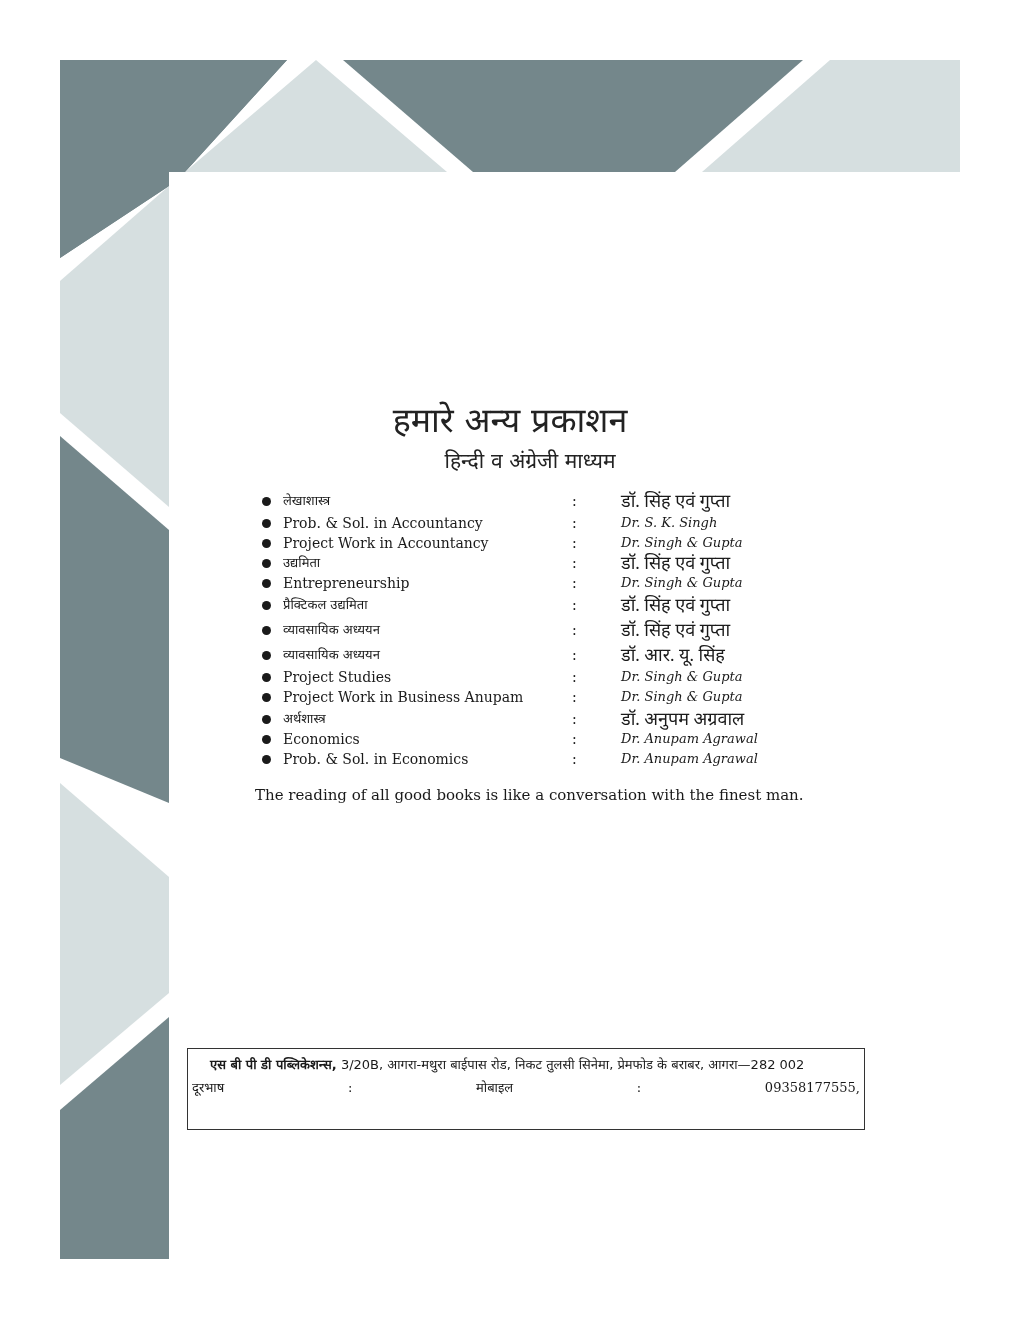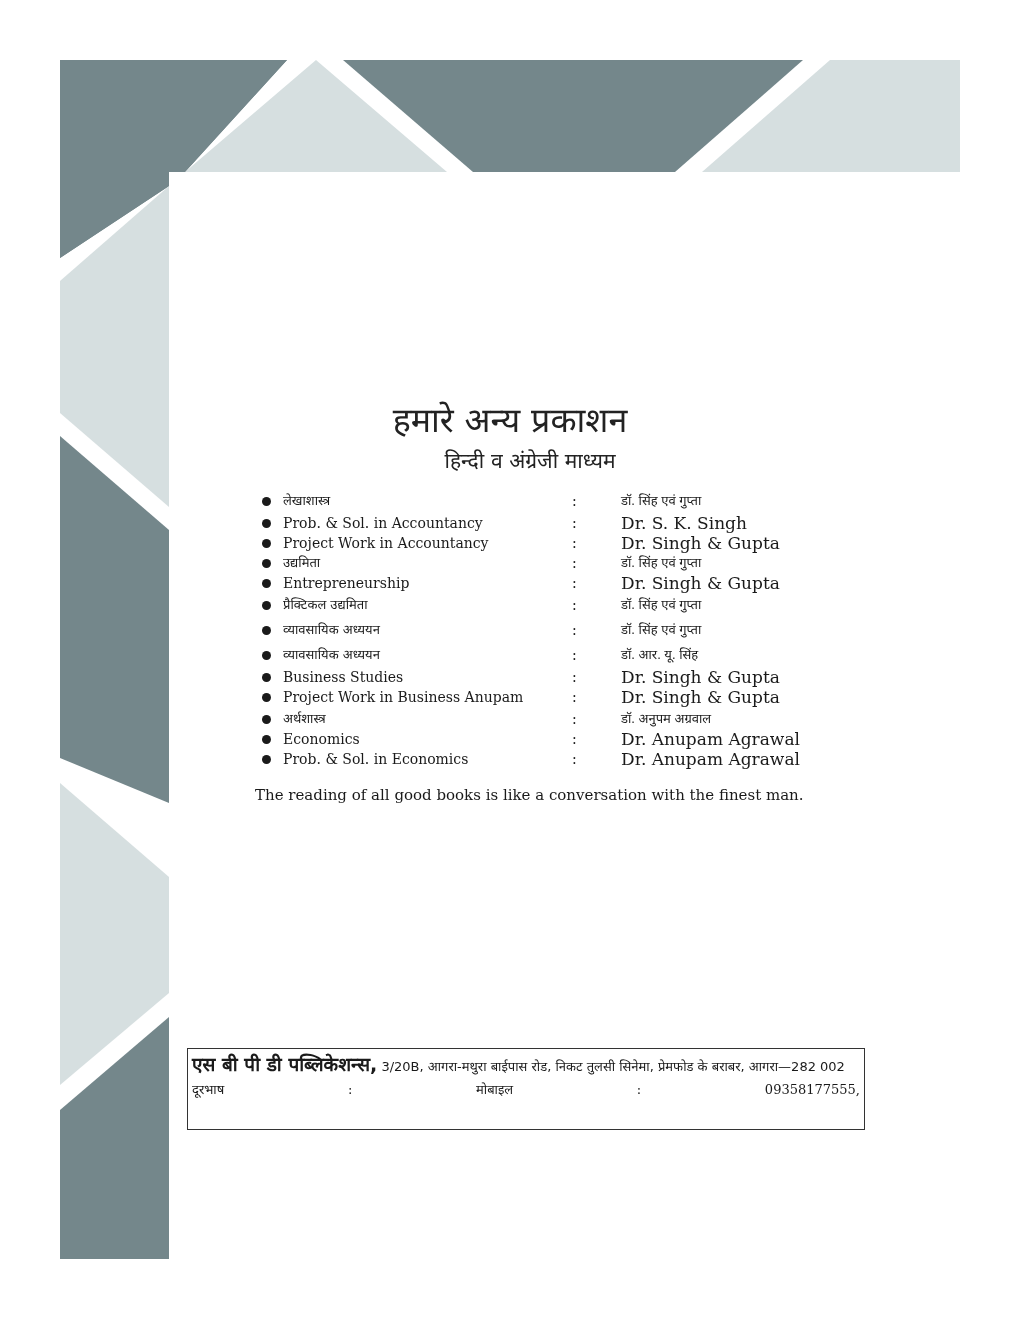--- a/index.html
+++ b/index.html
@@ -12,28 +12,28 @@
               font-family: "DejaVu Sans", sans-serif; font-size: 21px; color: #222; line-height: 28px; }
   .book-list { position: absolute; left: 262px; top: 491px; width: 540px; margin: 0; padding: 0; list-style: none; }
   .book-row { position: relative; height: 20px; font-size: 14px; line-height: 20px; }
   .book-row.gap { height: 22px; }
   .book-row.gap2 { height: 25px; }
   .bullet { position: absolute; left: 0; top: 6px; width: 9px; height: 9px; border-radius: 50%; background: #1a1a1a; }
   .book-title { position: absolute; left: 21px; top: 0; white-space: nowrap; }
   .book-title.hi { font-family: "DejaVu Sans", sans-serif; font-size: 13px; }
   .colon { position: absolute; left: 310px; top: 0; }
   .author { position: absolute; left: 359px; top: 0; white-space: nowrap; }
-  .author.en { font-size: 17px; }
-  .author.hi { font-family: Liberation Sans, sans-serif; font-size: 13px; }
+  .author.en { font-style: italic; font-size: 13px; }
+  .author.hi { font-family: Liberation Serif, serif; font-size: 18px; }
   .quote { position: absolute; left: 255px; top: 786px; font-size: 15px; white-space: nowrap; }
   .publisher-box { position: absolute; left: 187px; top: 1048px; width: 678px; height: 82px;
                    border: 1.5px solid #333; box-sizing: border-box; padding: 4px 4px 0 4px;
                    font-size: 13px; line-height: 23px; }
   .pub-line { white-space: nowrap; display: flex; justify-content: space-between; }
-  .pub-name { font-weight: bold; font-family: "DejaVu Sans", sans-serif; font-size: 19px; }
+  .pub-name { font-weight: bold; font-family: "DejaVu Sans", sans-serif; font-size: 13px; margin-left: 18px; }
   .hi-sans { font-family: "DejaVu Sans", sans-serif; font-size: 13px; }
 </style>
 </head>
 <body>
 
 <svg id="bg" viewBox="0 0 1020 1320" xmlns="http://www.w3.org/2000/svg">
 
   <polygon fill="#74878b" points="60,60 287,60 185,172 169,172 169,186 60,258"></polygon>
   <polygon fill="#d6dfe0" points="316,60 447,172 185,172"></polygon>
   <polygon fill="#74878b" points="343,60 803,60 675,172 473,172"></polygon>
@@ -94,21 +94,21 @@
     <span class="author hi">डॉ. सिंह एवं गुप्ता</span>
   </li>
   <li class="book-row gap">
     <span class="bullet"></span>
     <span class="book-title hi">व्यावसायिक अध्ययन</span>
     <span class="colon">:</span>
     <span class="author hi">डॉ. आर. यू. सिंह</span>
   </li>
   <li class="book-row">
     <span class="bullet"></span>
-    <span class="book-title">Business Studies</span>
+    <span class="book-title">Project Studies</span>
     <span class="colon">:</span>
     <span class="author en">Dr. Singh &amp; Gupta</span>
   </li>
   <li class="book-row gap">
     <span class="bullet"></span>
     <span class="book-title">Project Work in Business Anupam</span>
     <span class="colon">:</span>
     <span class="author en">Dr. Singh &amp; Gupta</span>
   </li>
   <li class="book-row">

